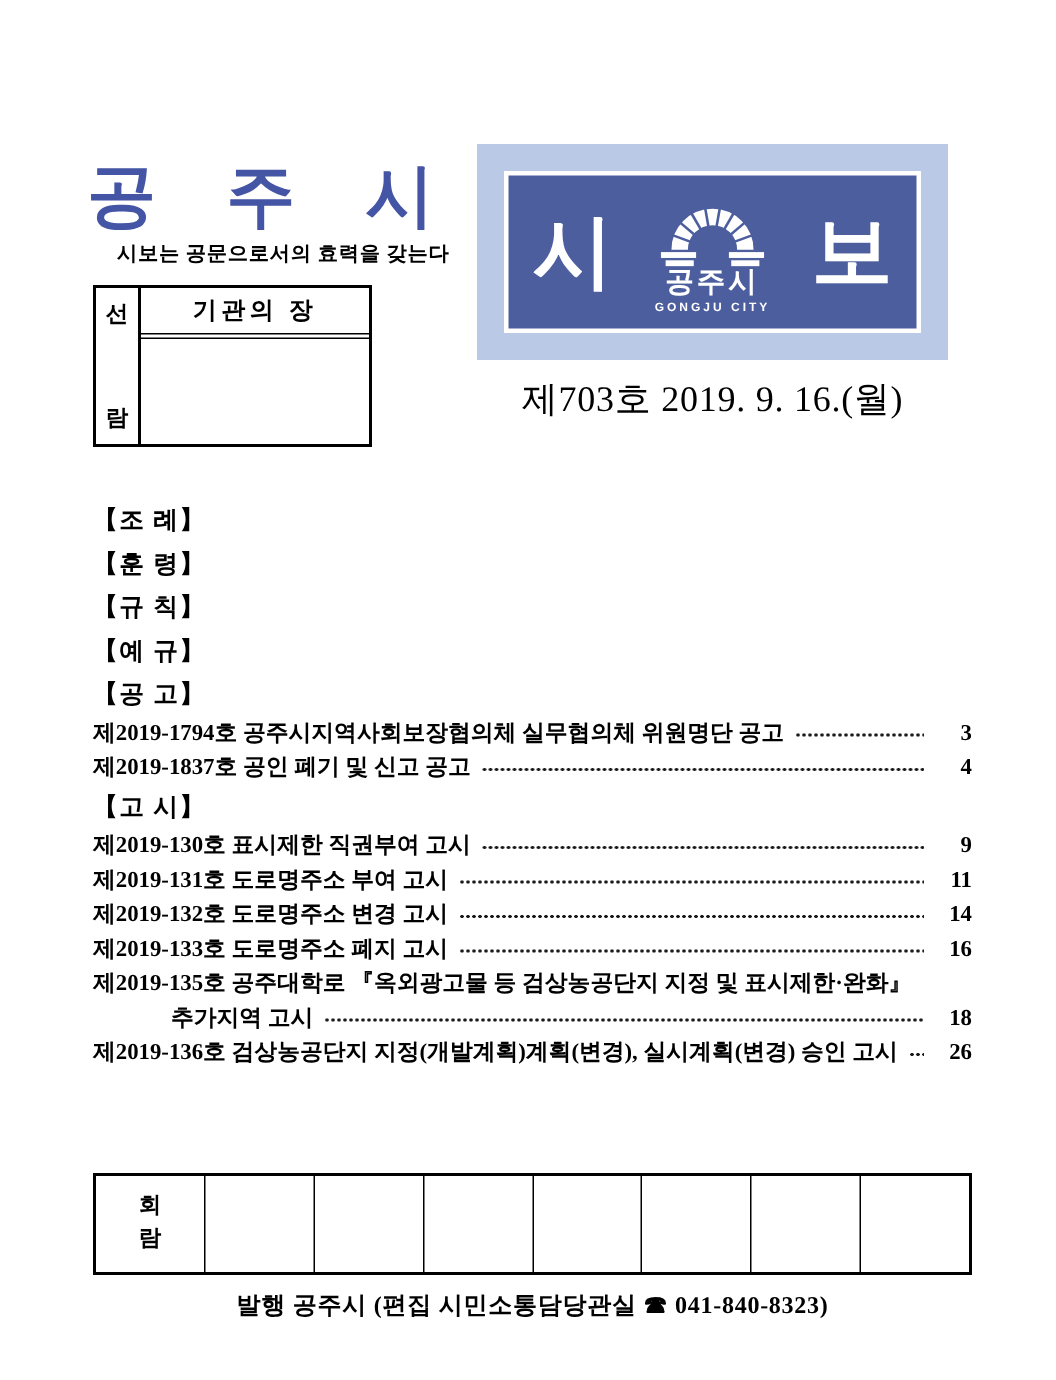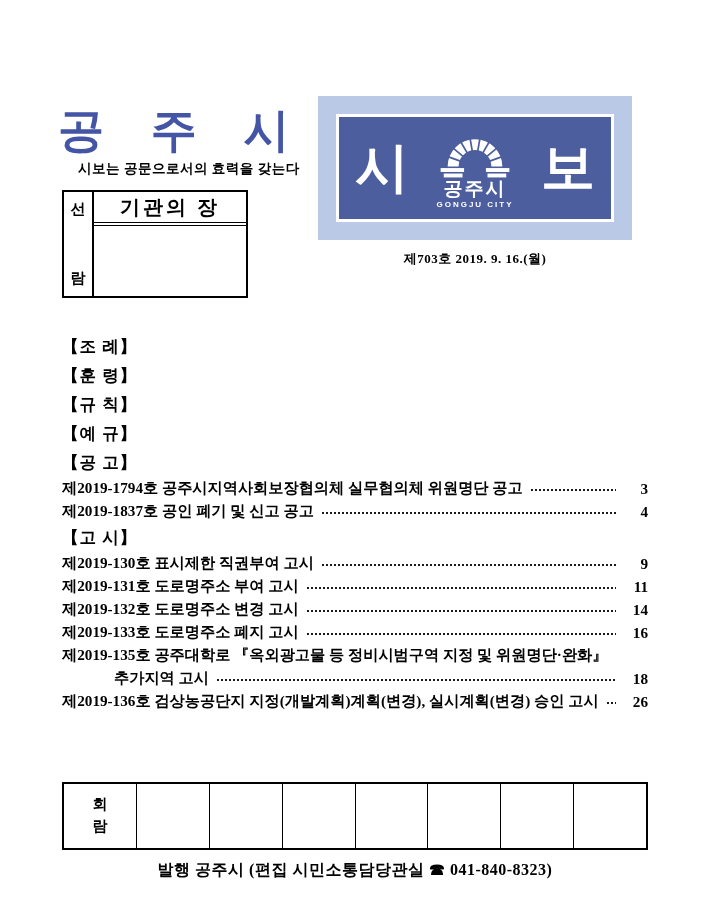--- a/index.html
+++ b/index.html
@@ -29,21 +29,21 @@
   }
   .approval-side{
     width:30px;border-right:2px solid #000;
     display:flex;flex-direction:column;justify-content:space-between;align-items:center;
     padding:8px 0;font-size:15px;font-weight:bold;box-sizing:border-box;
   }
   .approval-main{flex:1;display:flex;flex-direction:column;}
   .approval-header{
     height:34px;border-bottom:4px double #000;
     display:flex;align-items:center;justify-content:center;
-    font-size:20px;font-weight:bold;letter-spacing:3px;box-sizing:border-box;
+    font-size:16px;font-weight:bold;letter-spacing:3px;box-sizing:border-box;
   }
   .approval-body{flex:1;}
   
   .logo-outer{
     position:absolute;left:318px;top:96px;
     width:314px;height:144px;background:#b9c9e6;
     display:flex;align-items:center;justify-content:center;box-sizing:border-box;
   }
   .logo-inner{
     width:278px;height:108px;background:#4c5e9e;border:3px solid #ffffff;
@@ -53,21 +53,21 @@
   .logo-char{
     color:#ffffff;font-size:54px;font-weight:bold;line-height:1;
     font-family:"Liberation Serif","DejaVu Serif",serif;
   }
   .logo-center{display:flex;flex-direction:column;align-items:center;margin-top:4px;}
   .logo-city{color:#fff;font-size:19px;font-weight:bold;letter-spacing:2px;line-height:1.1;}
   .logo-city-en{color:#fff;font-size:8px;font-weight:bold;letter-spacing:2px;
     font-family:"Liberation Sans","DejaVu Sans",sans-serif;line-height:1.3;}
   .issue-line{
     position:absolute;left:318px;top:250px;width:314px;
-    text-align:center;font-size:13px;font-weight:bold;letter-spacing:0.5px;
+    text-align:center;font-size:24px;font-weight:normal;letter-spacing:0.5px;
   }
   
   .toc{position:absolute;left:62px;top:332px;width:586px;}
   .toc-line{display:flex;align-items:center;font-weight:bold;}
   .toc-line.section{height:29px;font-size:16.5px;letter-spacing:1px;}
   .toc-line.entry{height:23px;font-size:15.2px;}
   .toc-line .lbl{white-space:nowrap;}
   .toc-line.indent .lbl{margin-left:52px;}
   .leader{
     flex:1;height:14px;margin:2px 4px 0 7px;
@@ -180,21 +180,21 @@
       <span class="leader"></span>
       <span class="pg">14</span>
     </div>
     <div class="toc-line entry">
       <span class="lbl">제2019-133호 도로명주소 폐지 고시</span>
       <span class="leader"></span>
       <span class="pg">16</span>
     </div>
 
     <div class="toc-line entry">
-      <span class="lbl">제2019-135호 공주대학로 『옥외광고물 등 정비시범구역 지정 및 위원명단·완화』</span>
+      <span class="lbl">제2019-135호 공주대학로 『옥외광고물 등 검상농공단지 지정 및 표시제한·완화』</span>
     </div>
     <div class="toc-line entry indent">
       <span class="lbl">추가지역 고시</span>
       <span class="leader"></span>
       <span class="pg">18</span>
     </div>
     <div class="toc-line entry">
       <span class="lbl">제2019-136호 검상농공단지 지정(개발계획)계획(변경), 실시계획(변경) 승인 고시</span>
       <span class="leader"></span>
       <span class="pg">26</span>

